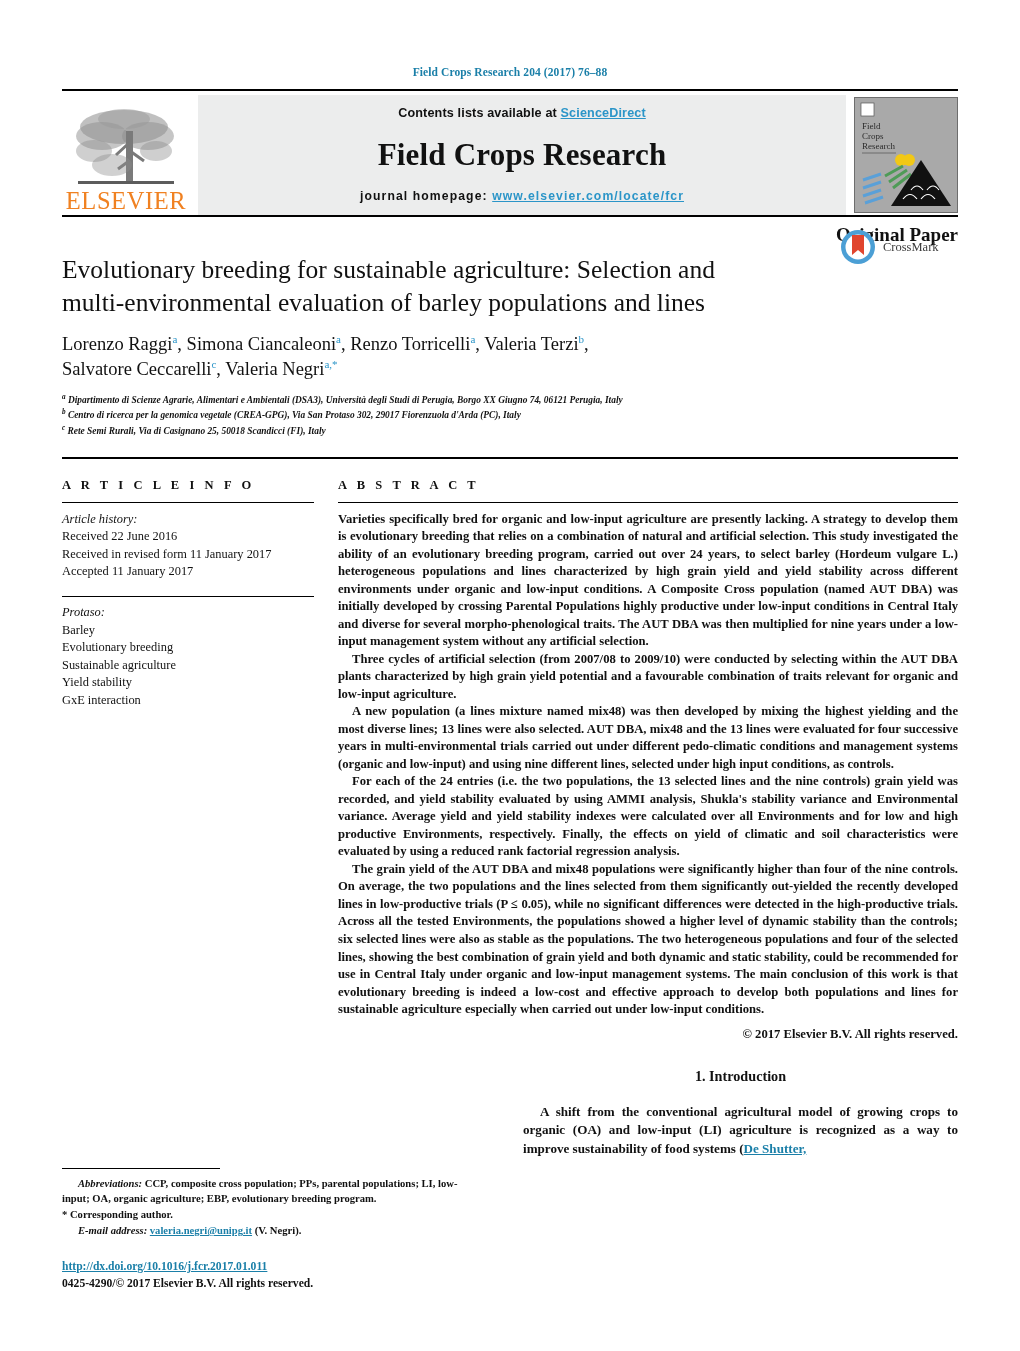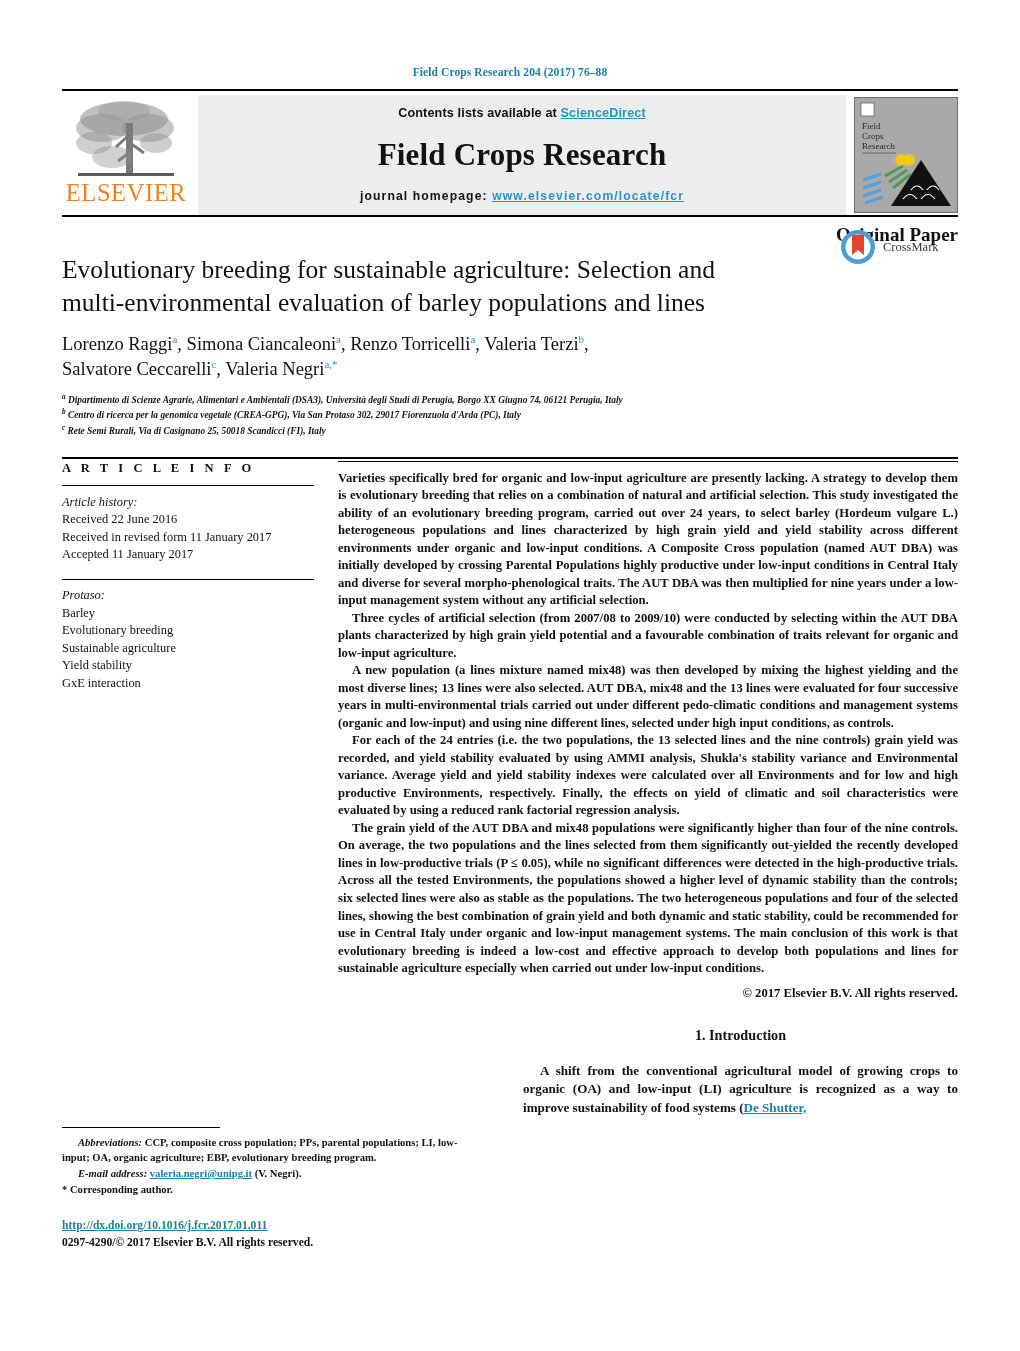--- a/index.html
+++ b/index.html
@@ -46,21 +46,21 @@
     height: 124px;
     padding-top: 4px;
     box-sizing: border-box;
   }
   .elsevier-logo {
     width: 128px;
     flex: 0 0 128px;
     position: relative;
     display: flex;
     flex-direction: column;
-    justify-content: flex-start;
+    justify-content: flex-end;
     align-items: center;
     padding-bottom: 2px;
     box-sizing: border-box;
   }
   .tree-svg { display:block; }
   .elsevier-word {
     font-family: "Liberation Serif", serif;
     font-size: 24.5px;
     color: #F08121;
     letter-spacing: .6px;
@@ -168,21 +168,21 @@
   .crossmark-label {
     font-family: "Liberation Serif", serif;
     font-size: 12.5px;
     color: #3a3a3a;
   }
 
   
   .info-abstract {
     margin: 18px 62px 0 62px;
     border-top: 2.5px solid #000;
-    padding-top: 2px;
+    padding-top: 19px;
     display: flex;
     gap: 24px;
   }
   .col-info { flex: 0 0 252px; }
   .col-abs  { flex: 1 1 auto; }
 
   .sec-head {
     font-family: "Liberation Serif", serif;
     font-weight: bold;
     font-size: 12.5px;
@@ -378,53 +378,54 @@
         <div class="it">Protaso:</div>
         <div>Barley</div>
         <div>Evolutionary breeding</div>
         <div>Sustainable agriculture</div>
         <div>Yield stability</div>
         <div>GxE interaction</div>
       </div>
     </div>
 
     <div class="col-abs">
+      <div class="sec-head">A B S T R A C T</div>
       <div class="rule"></div>
       <div class="abstract-body">
         <p>Varieties specifically bred for organic and low-input agriculture are presently lacking. A strategy to develop them is evolutionary breeding that relies on a combination of natural and artificial selection. This study investigated the ability of an evolutionary breeding program, carried out over 24 years, to select barley (Hordeum vulgare L.) heterogeneous populations and lines characterized by high grain yield and yield stability across different environments under organic and low-input conditions. A Composite Cross population (named AUT DBA) was initially developed by crossing Parental Populations highly productive under low-input conditions in Central Italy and diverse for several morpho-phenological traits. The AUT DBA was then multiplied for nine years under a low-input management system without any artificial selection.</p>
         <p>Three cycles of artificial selection (from 2007/08 to 2009/10) were conducted by selecting within the AUT DBA plants characterized by high grain yield potential and a favourable combination of traits relevant for organic and low-input agriculture.</p>
         <p>A new population (a lines mixture named mix48) was then developed by mixing the highest yielding and the most diverse lines; 13 lines were also selected. AUT DBA, mix48 and the 13 lines were evaluated for four successive years in multi-environmental trials carried out under different pedo-climatic conditions and management systems (organic and low-input) and using nine different lines, selected under high input conditions, as controls.</p>
         <p>For each of the 24 entries (i.e. the two populations, the 13 selected lines and the nine controls) grain yield was recorded, and yield stability evaluated by using AMMI analysis, Shukla's stability variance and Environmental variance. Average yield and yield stability indexes were calculated over all Environments and for low and high productive Environments, respectively. Finally, the effects on yield of climatic and soil characteristics were evaluated by using a reduced rank factorial regression analysis.</p>
         <p>The grain yield of the AUT DBA and mix48 populations were significantly higher than four of the nine controls. On average, the two populations and the lines selected from them significantly out-yielded the recently developed lines in low-productive trials (P ≤ 0.05), while no significant differences were detected in the high-productive trials. Across all the tested Environments, the populations showed a higher level of dynamic stability than the controls; six selected lines were also as stable as the populations. The two heterogeneous populations and four of the selected lines, showing the best combination of grain yield and both dynamic and static stability, could be recommended for use in Central Italy under organic and low-input management systems. The main conclusion of this work is that evolutionary breeding is indeed a low-cost and effective approach to develop both populations and lines for sustainable agriculture especially when carried out under low-input conditions.</p>
       </div>
       <div class="copyright">© 2017 Elsevier B.V. All rights reserved.</div>
     </div>
   </div>
 
   <div class="bottom">
 
     <div class="bcol">
       <div class="footnotes">
         <div class="wide fn-indent">
           <span class="it">Abbreviations:</span>
           <span>CCP, composite cross population; PPs, parental populations; LI, low-input; OA, organic agriculture; EBP, evolutionary breeding program.</span>
         </div>
+        <div class="wide">
+          <span>* Corresponding author.</span>
+        </div>
         <div class="wide" style="text-indent:16px">
           <span class="it">E-mail address:</span>
           <a class="mail-link" href="#">valeria.negri@unipg.it</a>
           <span>(V. Negri).</span>
         </div>
-        <div class="wide">
-          <span>* Corresponding author.</span>
-        </div>
       </div>
 
       <div class="doi-block">
         <div><a class="doi-link" href="#">http://dx.doi.org/10.1016/j.fcr.2017.01.011</a></div>
-        <div>0297-4290/© 2017 Elsevier B.V. All rights reserved.</div>
+        <div>0425-4290/© 2017 Elsevier B.V. All rights reserved.</div>
       </div>
     </div>
 
     <div class="bcol">
       <div class="intro-head">1. Introduction</div>
       <div class="intro-body">
         <p><span>A shift from the conventional agricultural model of growing crops to organic (OA) and low-input (LI) agriculture is recognized as a way to improve sustainability of food systems (</span><a class="cite-link" href="#">De Shutter,</a></p>
       </div>
     </div>
 

